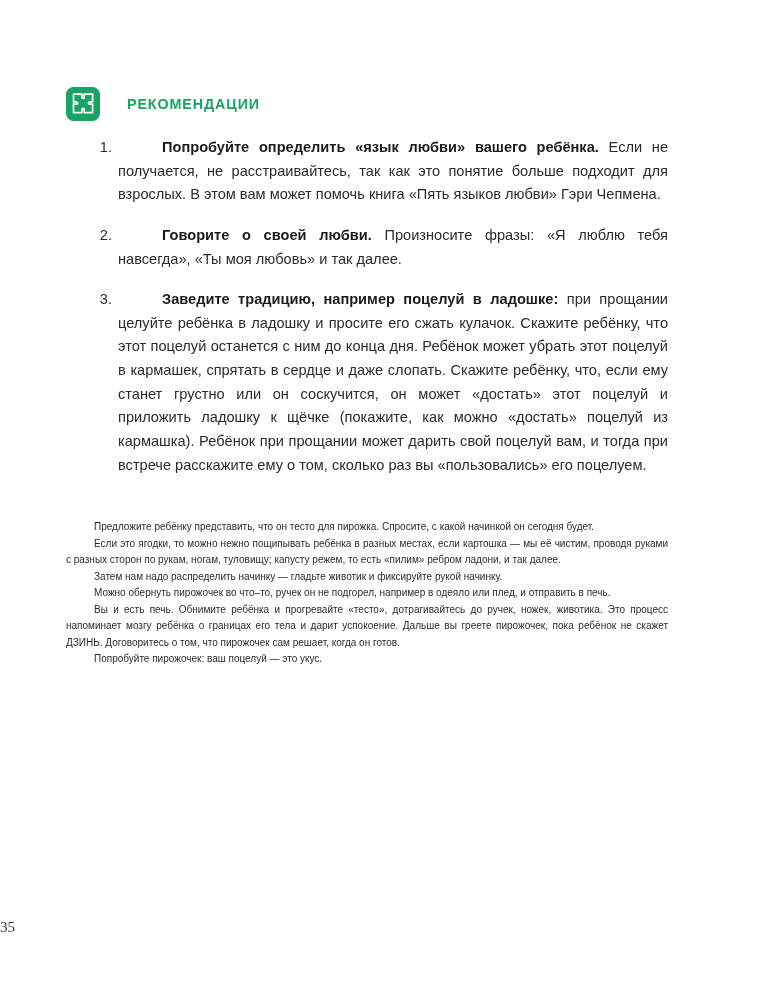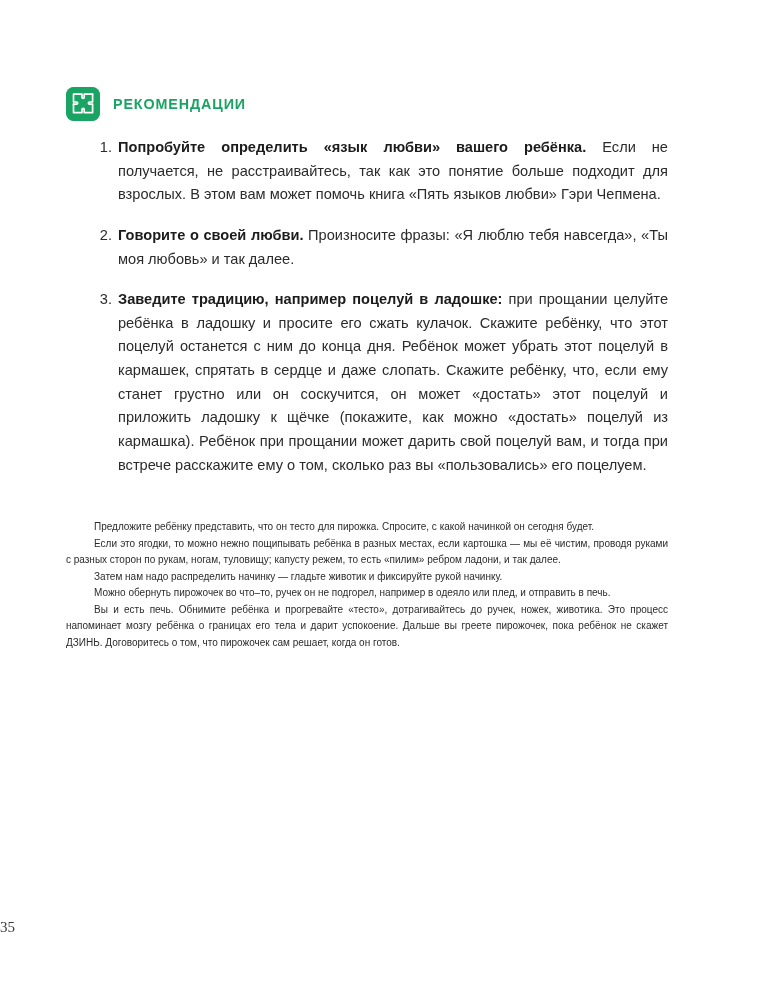--- a/index.html
+++ b/index.html
@@ -27,21 +27,21 @@
     position: absolute;
     left: 66px;
     top: 86px;
     width: 602px;
   }
 
   
   .section-head {
     display: flex;
     align-items: center;
-    gap: 13px;
+    gap: 27px;
     height: 36px;
   }
   .sec-icon {
     width: 34px;
     height: 34px;
     border-radius: 8px;
     background: #1aa463;
     flex: 0 0 34px;
     display: block;
   }
@@ -77,20 +77,21 @@
     top: 0;
     width: 20px;
     text-align: right;
     font-size: 14.6px;
     line-height: 1.62;
     color: #2b2b2b;
   }
   .rec-lead {
     font-weight: bold;
     color: #1c1c1c;
+    margin-left: 44px;
   }
 
   
   .section-two {
     margin-top: 42px;
   }
   .body-block {
     margin-top: 12px;
   }
   .para {
@@ -144,19 +145,20 @@
     </ol>
 
     <div class="section-two">
 
       <div class="body-block">
         <p class="para">Предложите ребёнку представить, что он тесто для пирожка. Спросите, с какой начинкой он сегодня будет.</p>
         <p class="para">Если это ягодки, то можно нежно пощипывать ребёнка в разных местах, если картошка — мы её чистим, проводя руками с разных сторон по рукам, ногам, туловищу; капусту режем, то есть «пилим» ребром ладони, и так далее.</p>
         <p class="para">Затем нам надо распределить начинку — гладьте животик и фиксируйте рукой начинку.</p>
         <p class="para">Можно обернуть пирожочек во что–то, ручек он не подгорел, например в одеяло или плед, и отправить в печь.</p>
         <p class="para">Вы и есть печь. Обнимите ребёнка и прогревайте «тесто», дотрагивайтесь до ручек, ножек, животика. Это процесс напоминает мозгу ребёнка о границах его тела и дарит успокоение. Дальше вы греете пирожочек, пока ребёнок не скажет ДЗИНЬ. Договоритесь о том, что пирожочек сам решает, когда он готов.</p>
+        <p class="para">Попробуйте пирожочек: ваш поцелуй — это укус.</p>
       </div>
     </div>
 
   </div>
 
   <div class="page-number">35</div>
 </div>
 
 </body></html>

